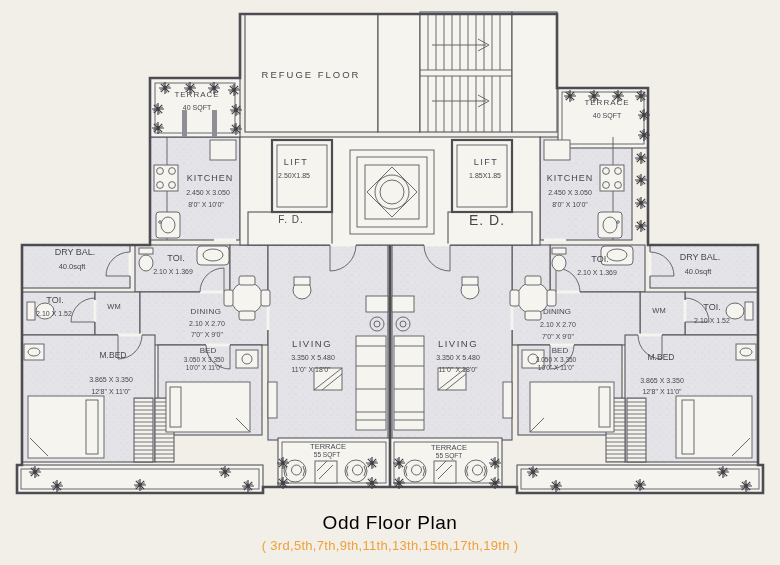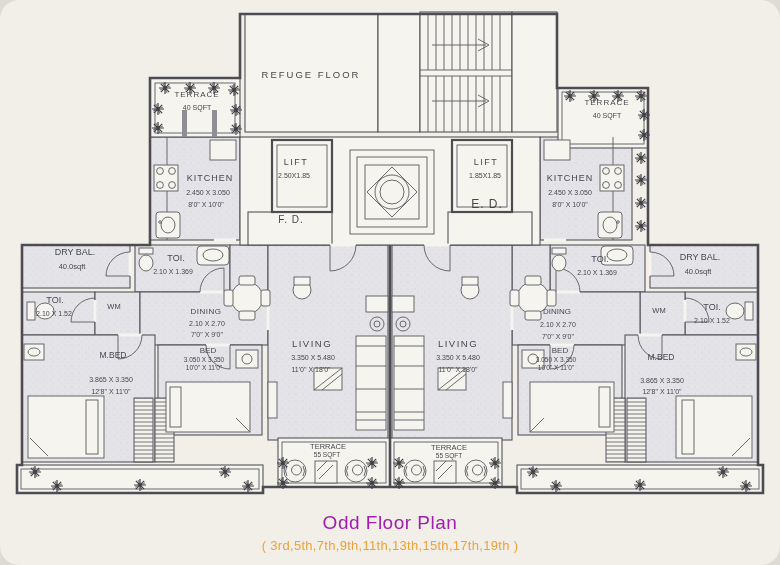--- a/index.html
+++ b/index.html
@@ -1,21 +1,21 @@
 <!DOCTYPE html>
 <html><head>
 <meta charset="utf-8">
 <style>
   html,body{margin:0;padding:0;background:#dedbd4;}
   .page{position:relative;width:780px;height:565px;background:#f2efe8;overflow:hidden;
-        font-family:"Liberation Sans",sans-serif;border-radius:19px;}
+        font-family:"Liberation Sans",sans-serif;}
   .plan-svg{position:absolute;left:0;top:0;}
   .lbl{position:absolute;transform:translate(-50%,-50%);color:#46464e;white-space:nowrap;
        line-height:1;text-align:center;}
-  .title{font-size:19px;color:#a21caf;letter-spacing:.5px;}
+  .title{font-size:19px;color:#000000;letter-spacing:.5px;}
   .subtitle{font-size:13px;color:#f0a037;letter-spacing:.3px;}
   
   .r{fill:url(#stipple);stroke:#55555b;stroke-width:1.1;}
   .w{fill:#f6f4ee;stroke:#55555b;stroke-width:1.1;}
   .f{fill:none;stroke:#5a5a60;stroke-width:.9;}
   .f2{fill:#f6f4ee;stroke:#5a5a60;stroke-width:.9;}
   .thick{fill:none;stroke:#4c4c52;stroke-width:2.6;}
   .gap{fill:none;stroke:#f6f4ee;stroke-width:2.8;}
   .arc{fill:none;stroke:#5a5a60;stroke-width:.9;}
 </style>
@@ -391,21 +391,21 @@
 <div class="lbl" style="left:206px;top:204px;font-size:7px">8'0" X 10'0"</div>
 <div class="lbl" style="left:570px;top:178px;font-size:9px;letter-spacing:1px">KITCHEN</div>
 <div class="lbl" style="left:570px;top:192px;font-size:7px">2.450 X 3.050</div>
 <div class="lbl" style="left:570px;top:204px;font-size:7px">8'0" X 10'0"</div>
 
 <div class="lbl" style="left:296px;top:162px;font-size:9px;letter-spacing:1.5px">LIFT</div>
 <div class="lbl" style="left:294px;top:175px;font-size:7px">2.50X1.85</div>
 <div class="lbl" style="left:291px;top:220px;font-size:10px;letter-spacing:1px">F. D.</div>
 <div class="lbl" style="left:486px;top:162px;font-size:9px;letter-spacing:1.5px">LIFT</div>
 <div class="lbl" style="left:485px;top:175px;font-size:7px">1.85X1.85</div>
-<div class="lbl" style="left:487px;top:204px;font-size:12px;letter-spacing:1px">E. D.</div>
+<div class="lbl" style="left:487px;top:220px;font-size:14px;letter-spacing:1px">E. D.</div>
 
 <div class="lbl" style="left:75px;top:252px;font-size:9px">DRY BAL.</div>
 <div class="lbl" style="left:72px;top:267px;font-size:7.5px">40.0sqft</div>
 <div class="lbl" style="left:700px;top:257px;font-size:9px">DRY BAL.</div>
 <div class="lbl" style="left:698px;top:272px;font-size:7.5px">40.0sqft</div>
 
 <div class="lbl" style="left:55px;top:300px;font-size:9px">TOI.</div>
 <div class="lbl" style="left:54px;top:313px;font-size:7px">2.10 X 1.52</div>
 <div class="lbl" style="left:712px;top:307px;font-size:9px">TOI.</div>
 <div class="lbl" style="left:712px;top:320px;font-size:7px">2.10 X 1.52</div>

